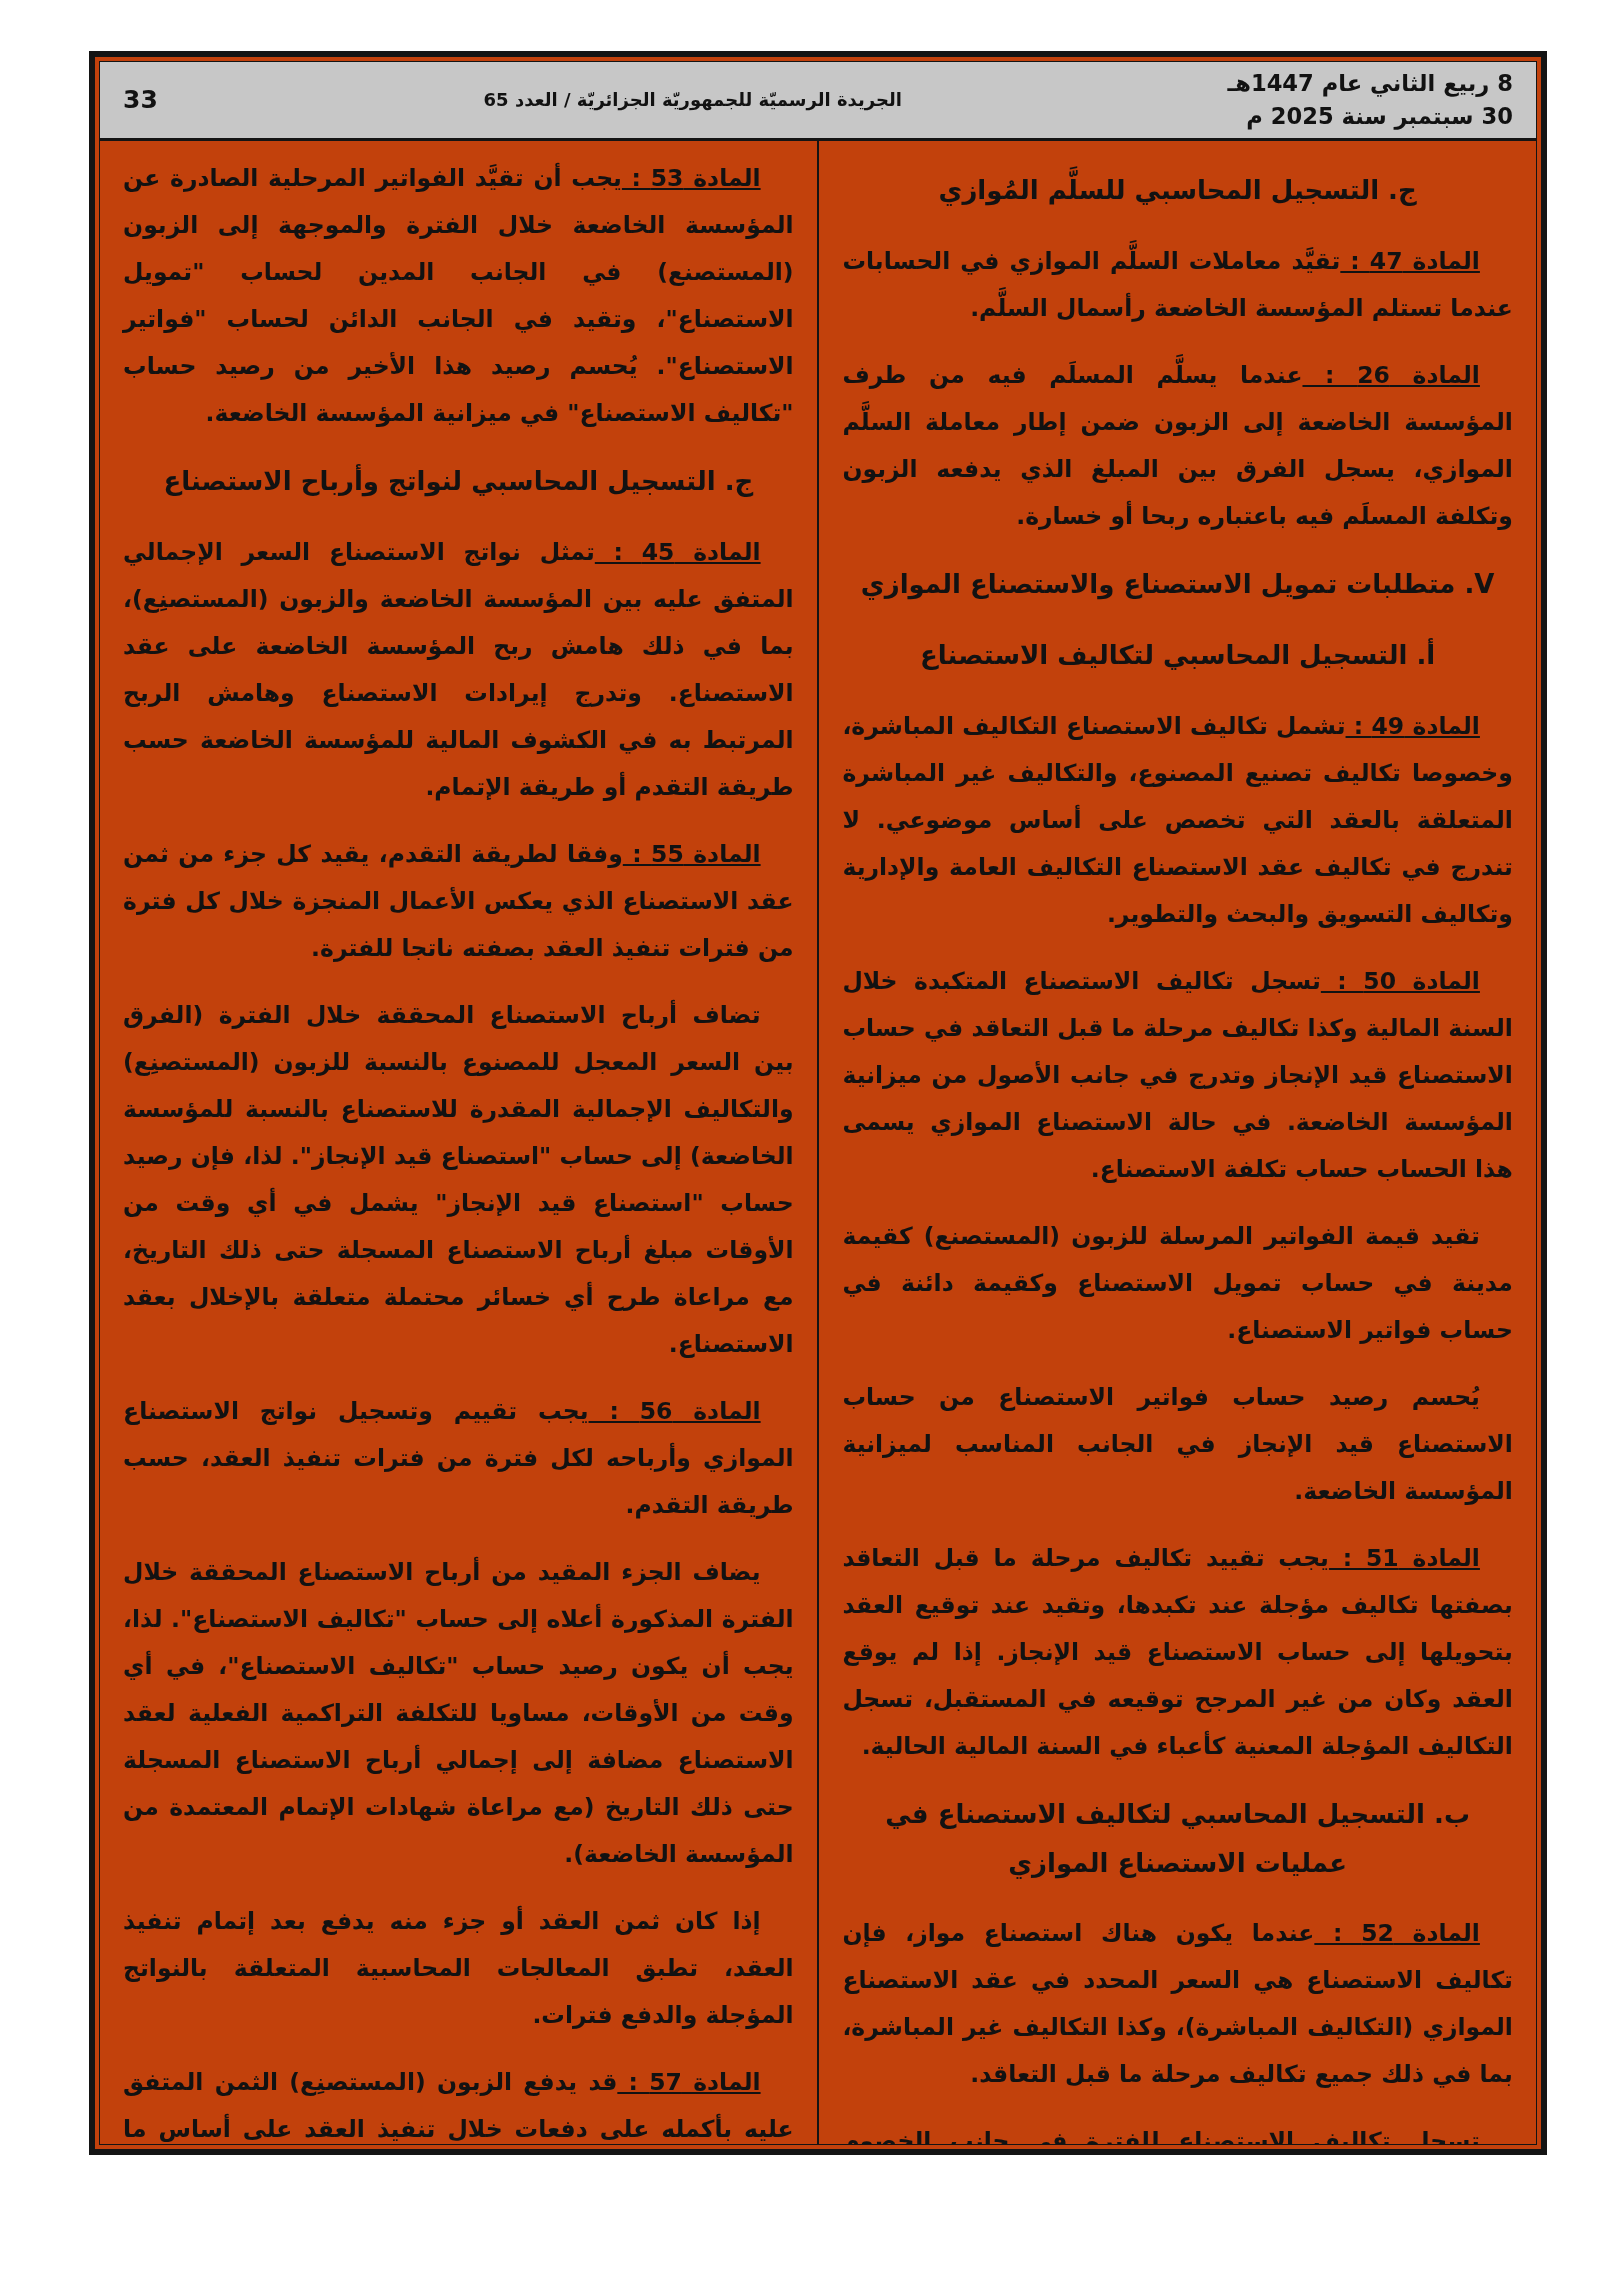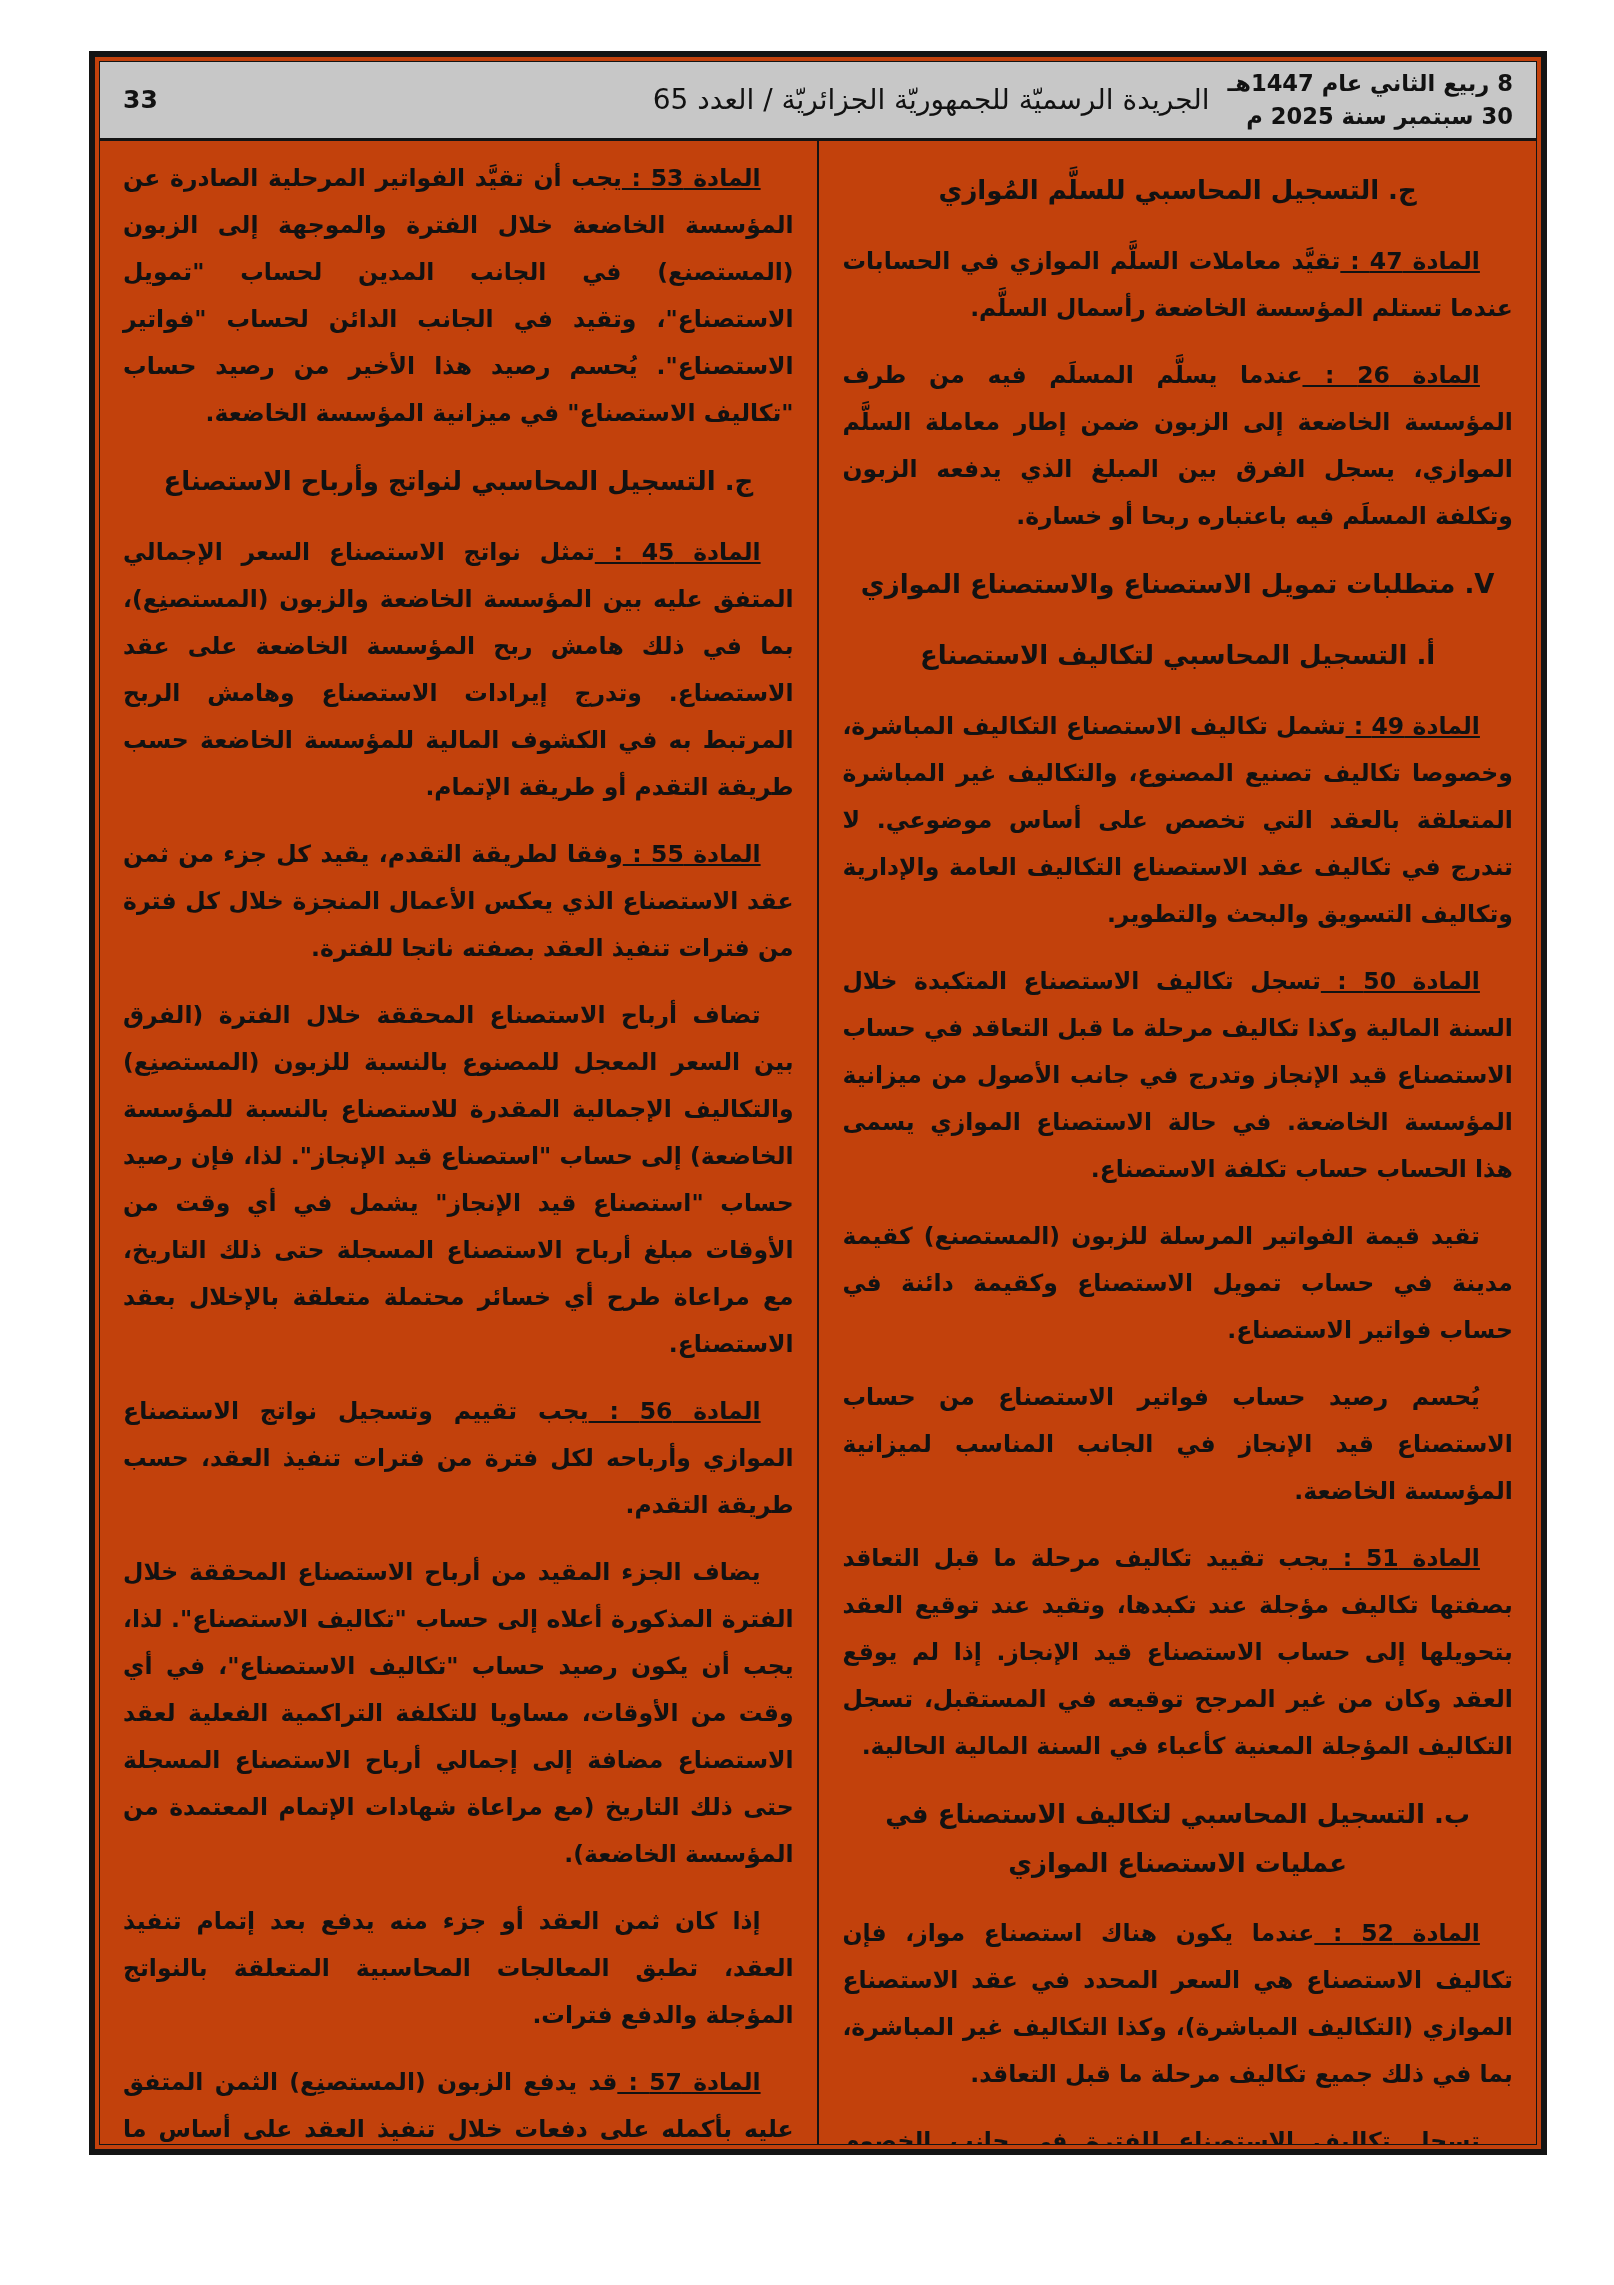--- a/index.html
+++ b/index.html
@@ -28,21 +28,21 @@
     background:#c7c7c7;
     border-bottom:3.6px solid #141414;
     display:flex;align-items:center;
     direction:rtl;
     padding:5.4px 23.5px;
     min-height:78px;
     box-sizing:border-box;
     flex:0 0 auto;
   }
   .hdr-dates{font-weight:700;font-size:22.6px;line-height:1.45;white-space:nowrap;}
-  .hdr-title{flex:1;text-align:right;font-weight:400;font-size:28px;padding:0 18px;}
+  .hdr-title{flex:1;text-align:center;font-weight:700;font-size:18px;padding:0 18px;}
   .hdr-page{font-weight:700;font-size:25px;white-space:nowrap;}
   .columns{
     flex:1;display:flex;direction:rtl;
     overflow:hidden;
   }
   .col{
     flex:1;padding:14.5px 23.5px 0 23.5px;
     overflow:hidden;
     box-sizing:border-box;
   }

